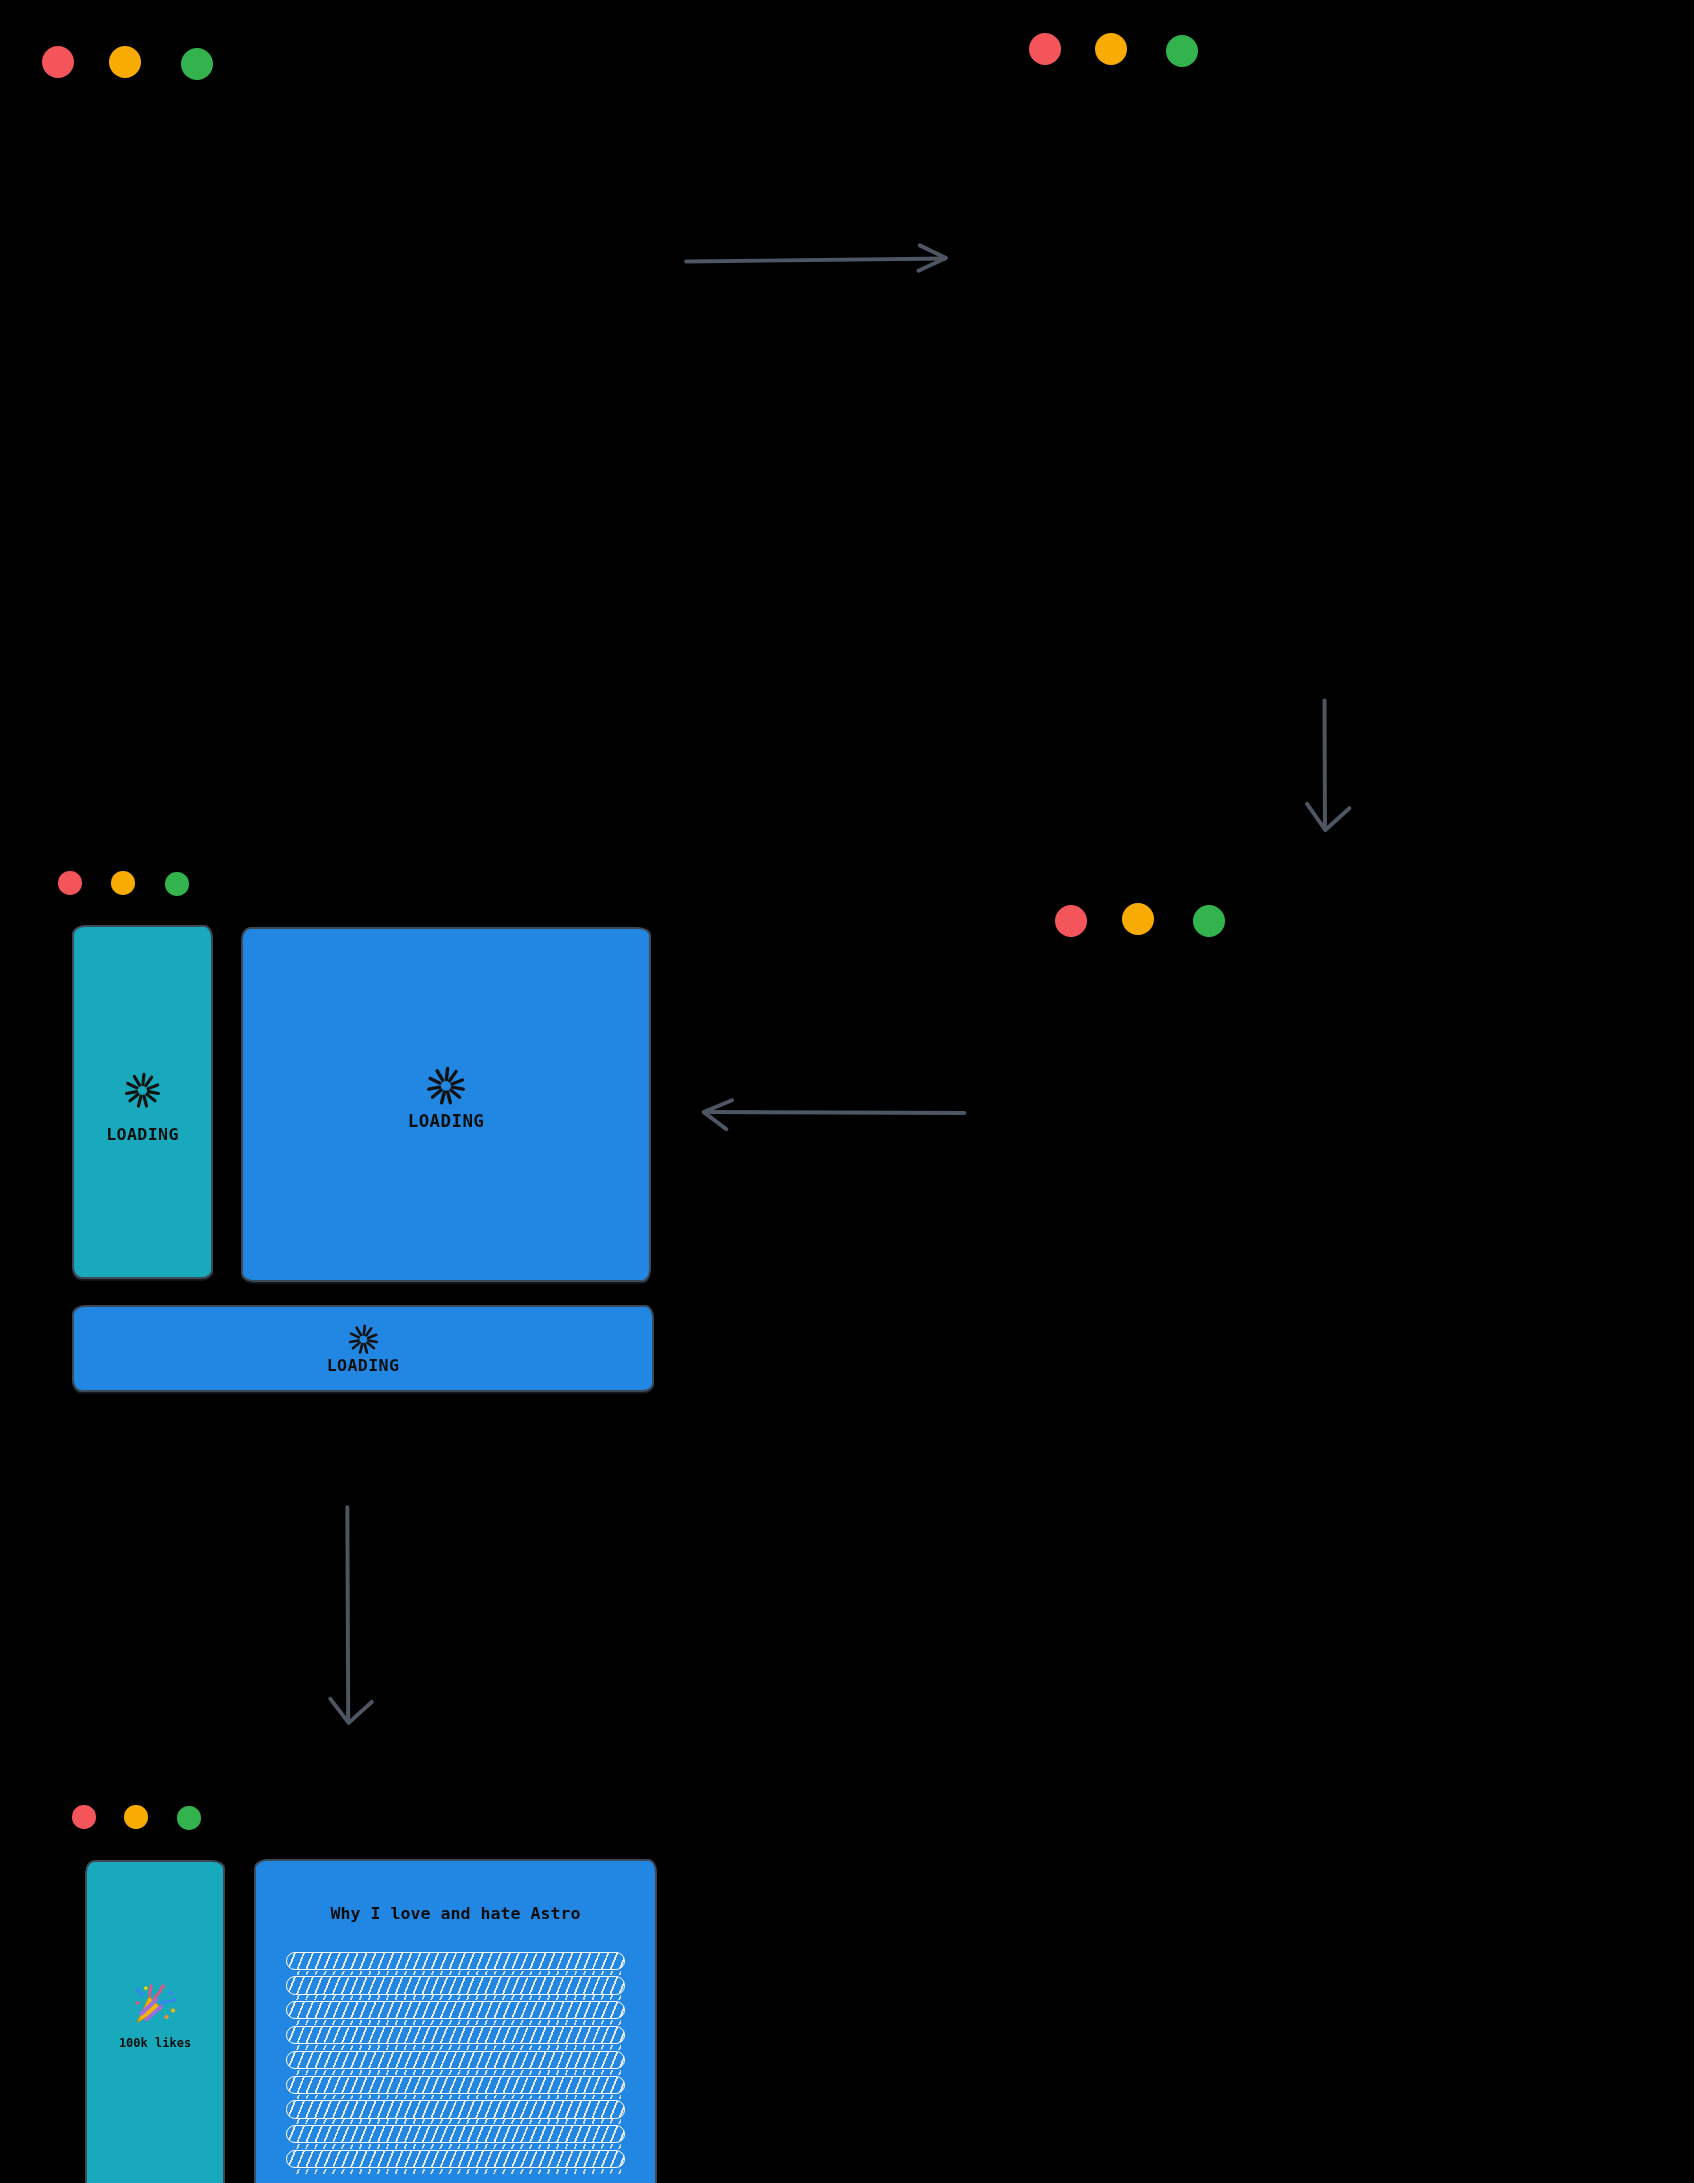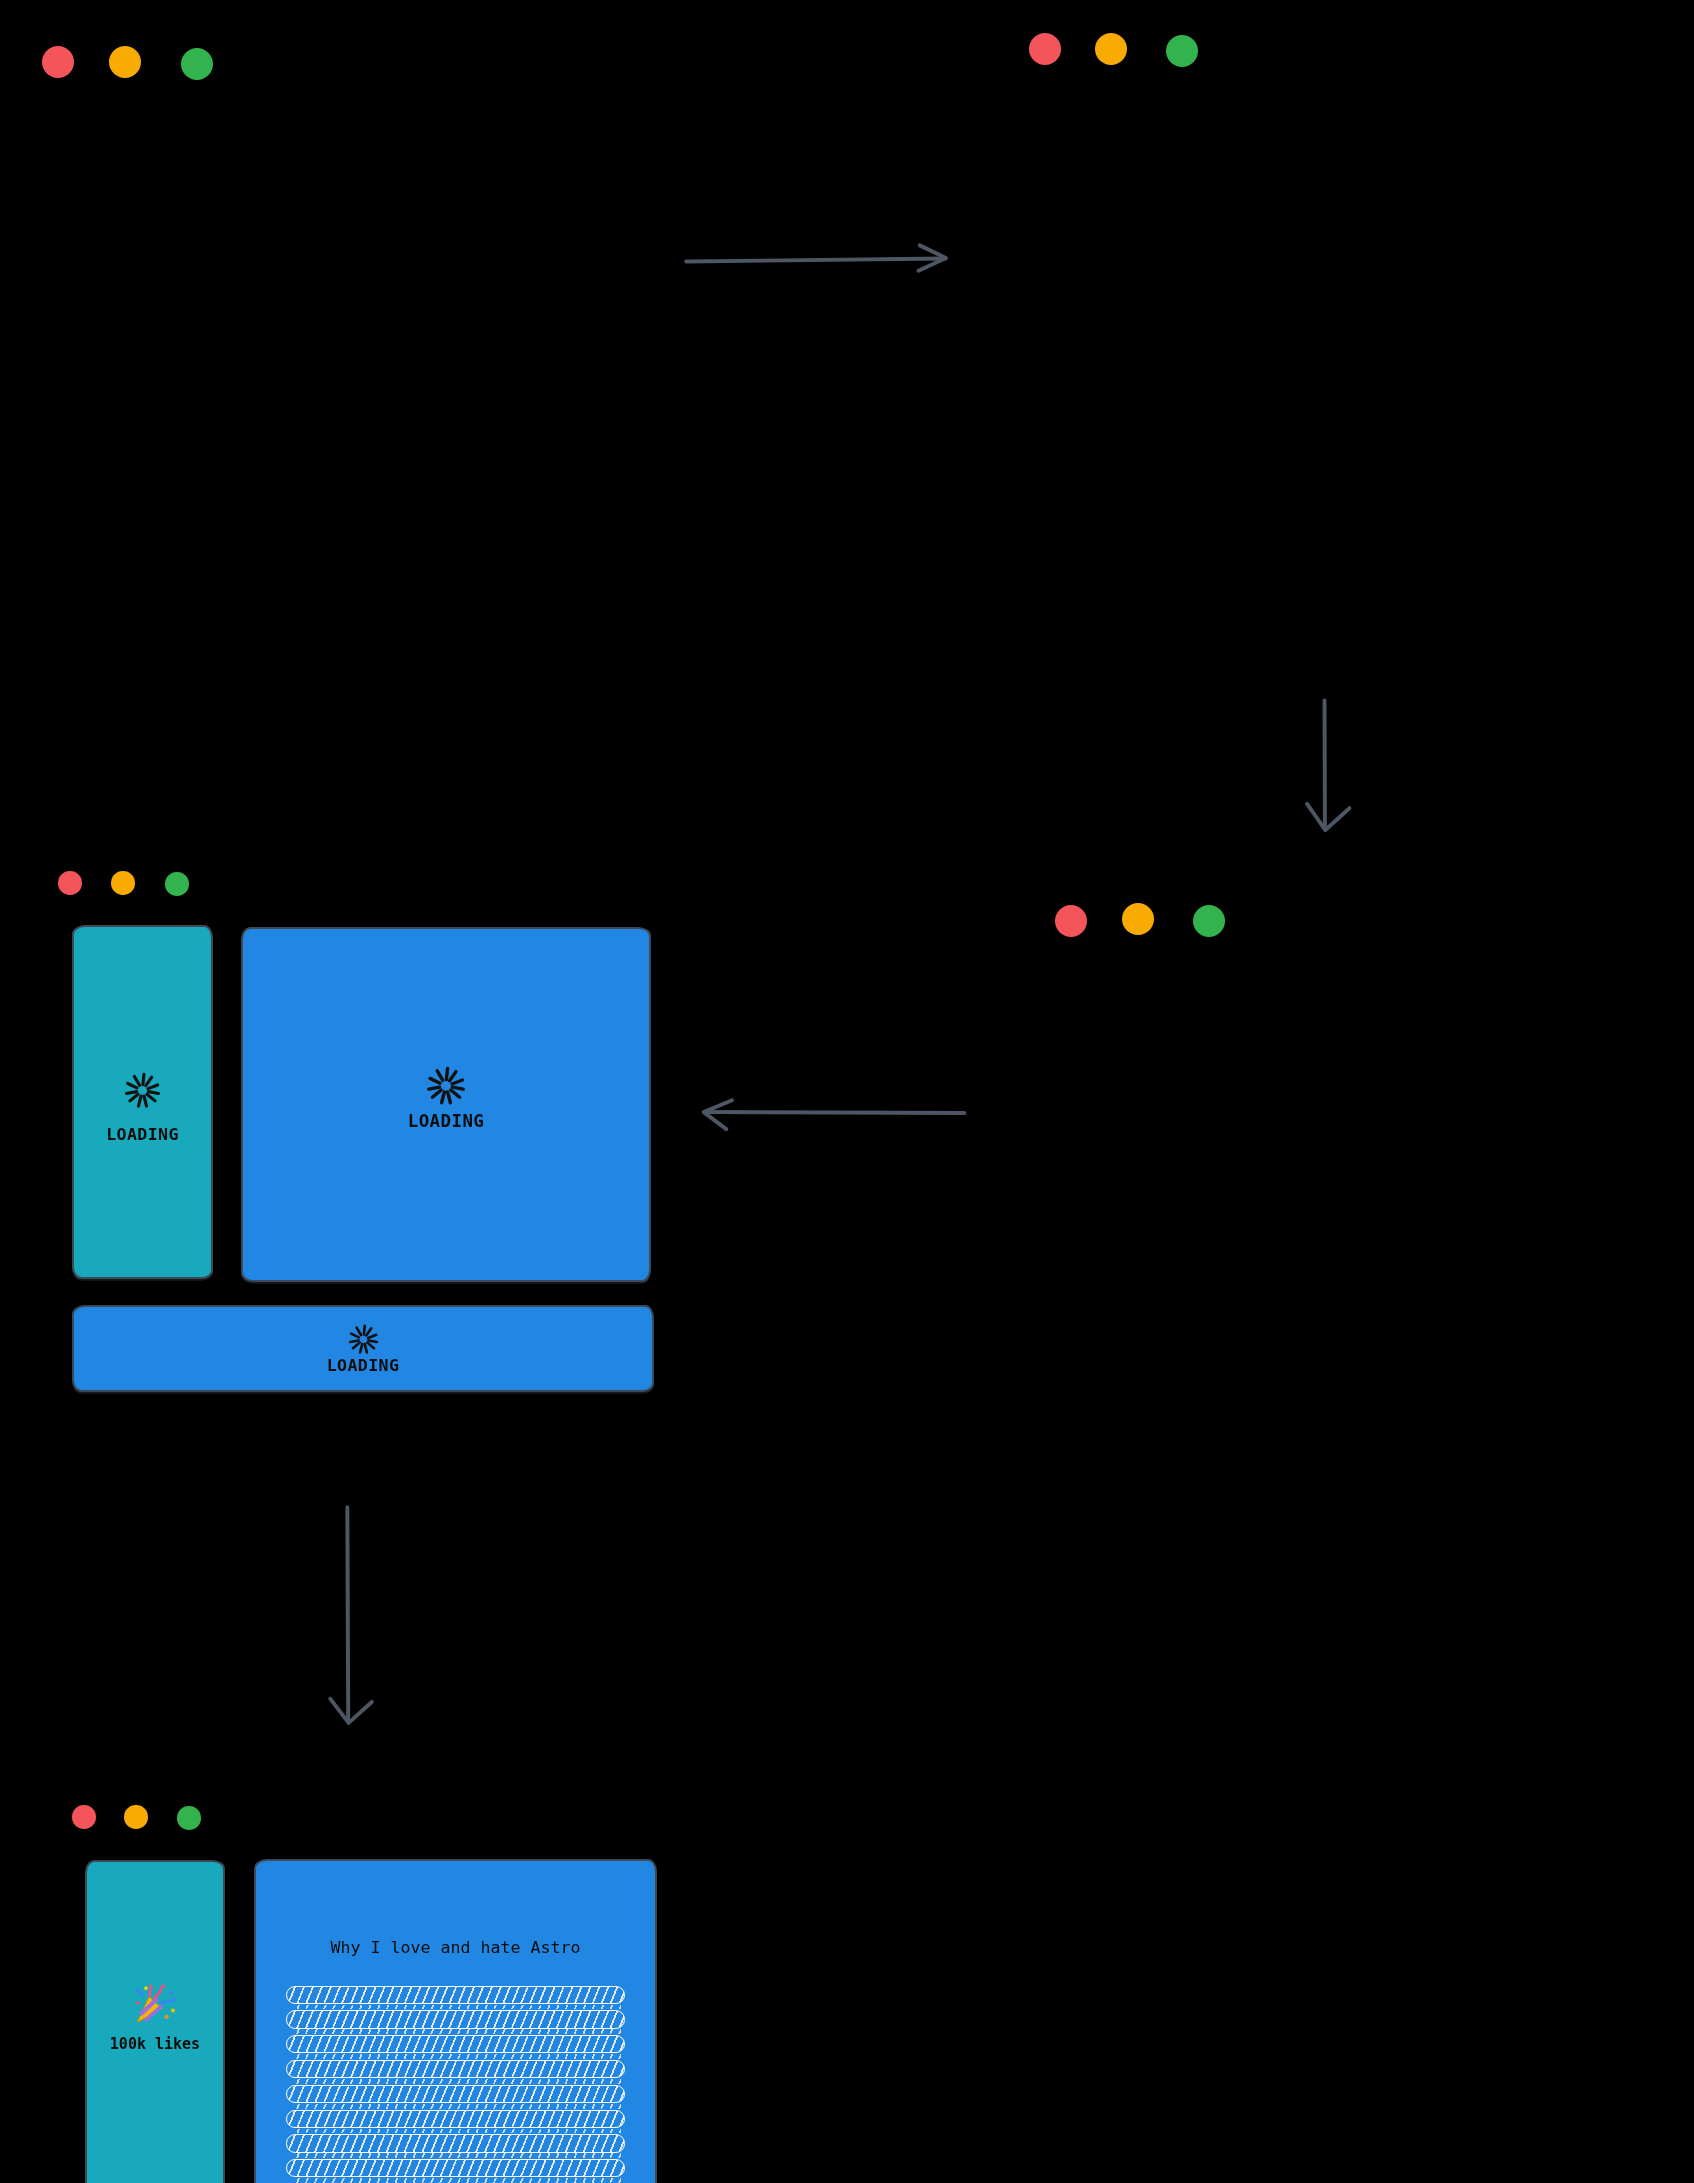--- a/index.html
+++ b/index.html
@@ -51,30 +51,30 @@
 
   .p3-sidebar{left:72px;top:925px;width:141px;height:354px;padding-top:145px;}
   .p3-main   {left:241px;top:927px;width:410px;height:355px;padding-top:137px;}
   .p3-bar    {left:72px;top:1305px;width:582px;height:87px;padding-top:16.6px;}
   .p5-sidebar{left:85px;top:1860px;width:140px;height:350px;padding-top:119px;}
   .p5-main   {left:254px;top:1859px;width:403px;height:347px;padding-top:45px;}
 
   .loading-label{font-weight:700;color:var(--ink);letter-spacing:0.4px;}
   .fs40{font-size:17.5px;line-height:1;}
   .fs38{font-size:16.6px;line-height:1;}
-  .fs31{font-size:15px;line-height:1;}
+  .fs31{font-size:12px;line-height:1;}
   .gap41{margin-top:18px;} .gap15{margin-top:6.5px;} .gap8{margin-top:3.5px;}
 
   .spinner{display:block;}
   .sp84{width:37px;height:37px;}
   .sp92{width:40px;height:40px;}
   .sp72{width:31px;height:31px;}
 
   
-  .article-title{font-weight:400;color:var(--ink);margin-top:34px;}
+  .article-title{font-weight:700;color:var(--ink);}
   .lines{margin-top:29px;display:flex;flex-direction:column;gap:6.5px;width:339px;}
   .hline{
     position:relative;height:18.3px;box-sizing:border-box;
     border:1.7px solid #ffffff;border-radius:9.2px;
     background:repeating-linear-gradient(112deg,transparent 0 6.5px,var(--hatch) 6.5px 8.3px);
   }
   .hline::after{
     content:"";position:absolute;left:3.5px;right:3.5px;top:calc(100% + 1.7px);height:4.8px;
     background:repeating-linear-gradient(112deg,transparent 0 6.5px,var(--hatch) 6.5px 8.3px);
     opacity:.85;

